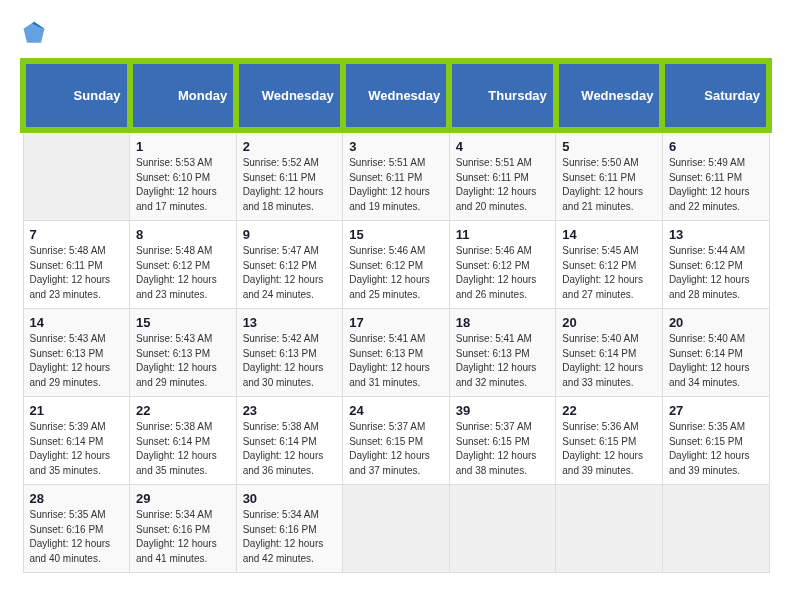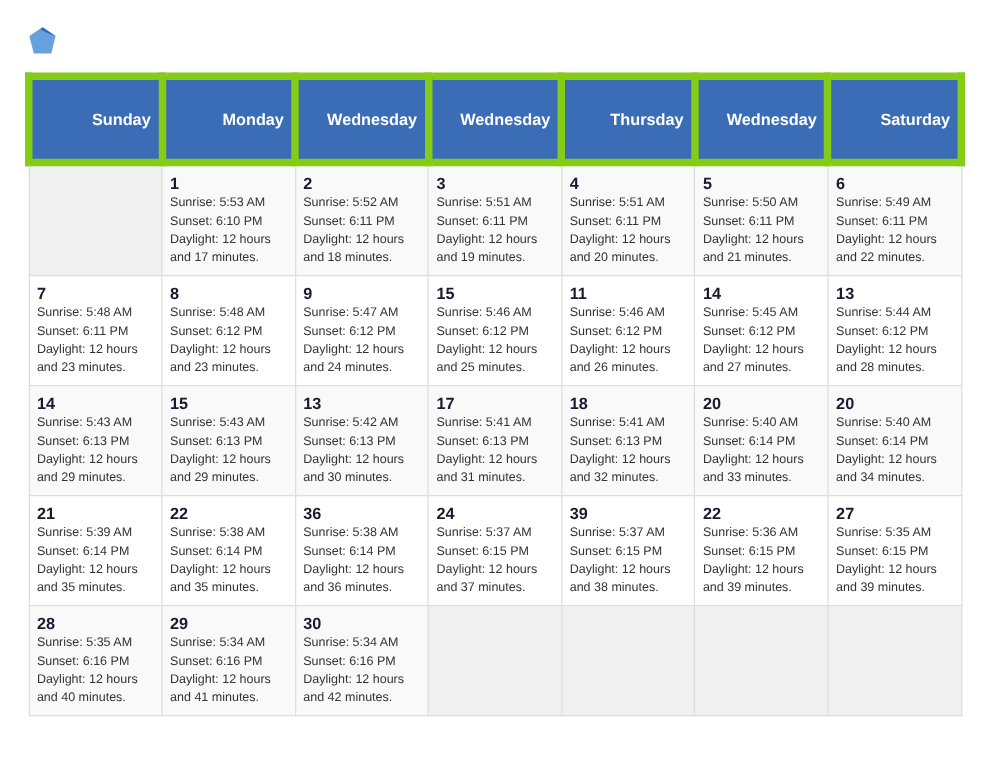--- a/index.html
+++ b/index.html
@@ -218,21 +218,21 @@
       <tr>
         <td>
           <span class="day-num">21</span>
           <div class="day-info">Sunrise: 5:39 AM<br>Sunset: 6:14 PM<br>Daylight: 12 hours<br>and 35 minutes.</div>
         </td>
         <td>
           <span class="day-num">22</span>
           <div class="day-info">Sunrise: 5:38 AM<br>Sunset: 6:14 PM<br>Daylight: 12 hours<br>and 35 minutes.</div>
         </td>
         <td>
-          <span class="day-num">36</span>
+          <span class="day-num">23</span>
           <div class="day-info">Sunrise: 5:38 AM<br>Sunset: 6:14 PM<br>Daylight: 12 hours<br>and 36 minutes.</div>
         </td>
         <td>
           <span class="day-num">24</span>
           <div class="day-info">Sunrise: 5:37 AM<br>Sunset: 6:15 PM<br>Daylight: 12 hours<br>and 37 minutes.</div>
         </td>
         <td>
           <span class="day-num">39</span>
           <div class="day-info">Sunrise: 5:37 AM<br>Sunset: 6:15 PM<br>Daylight: 12 hours<br>and 38 minutes.</div>
         </td>

